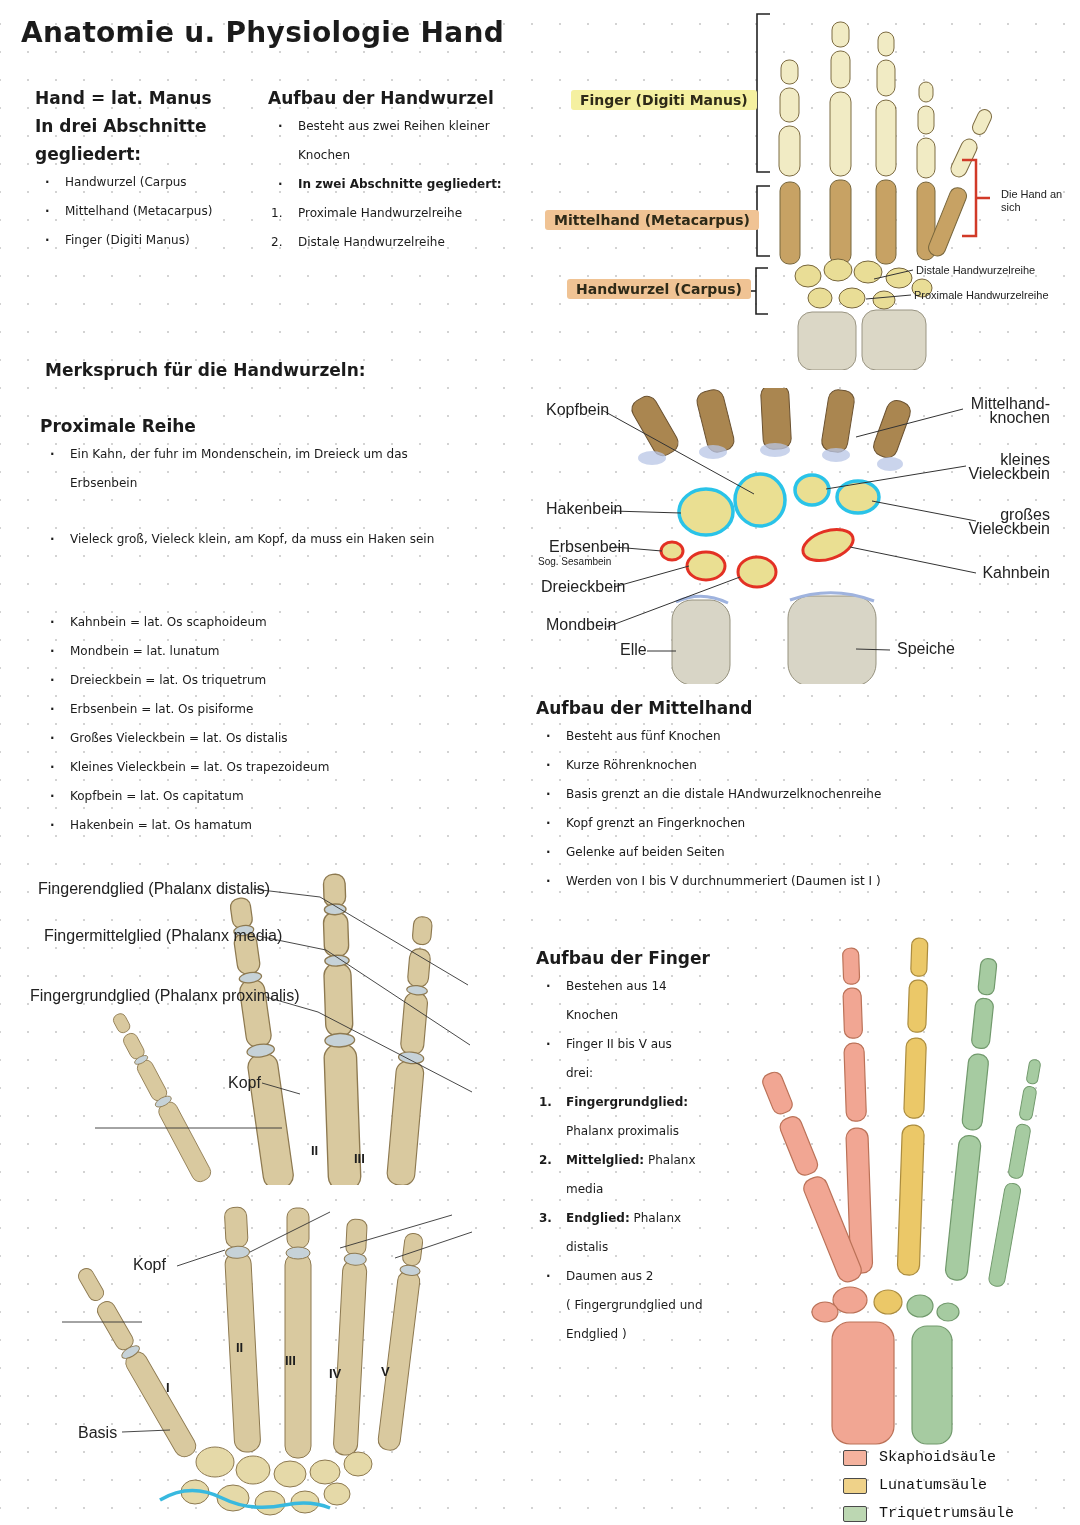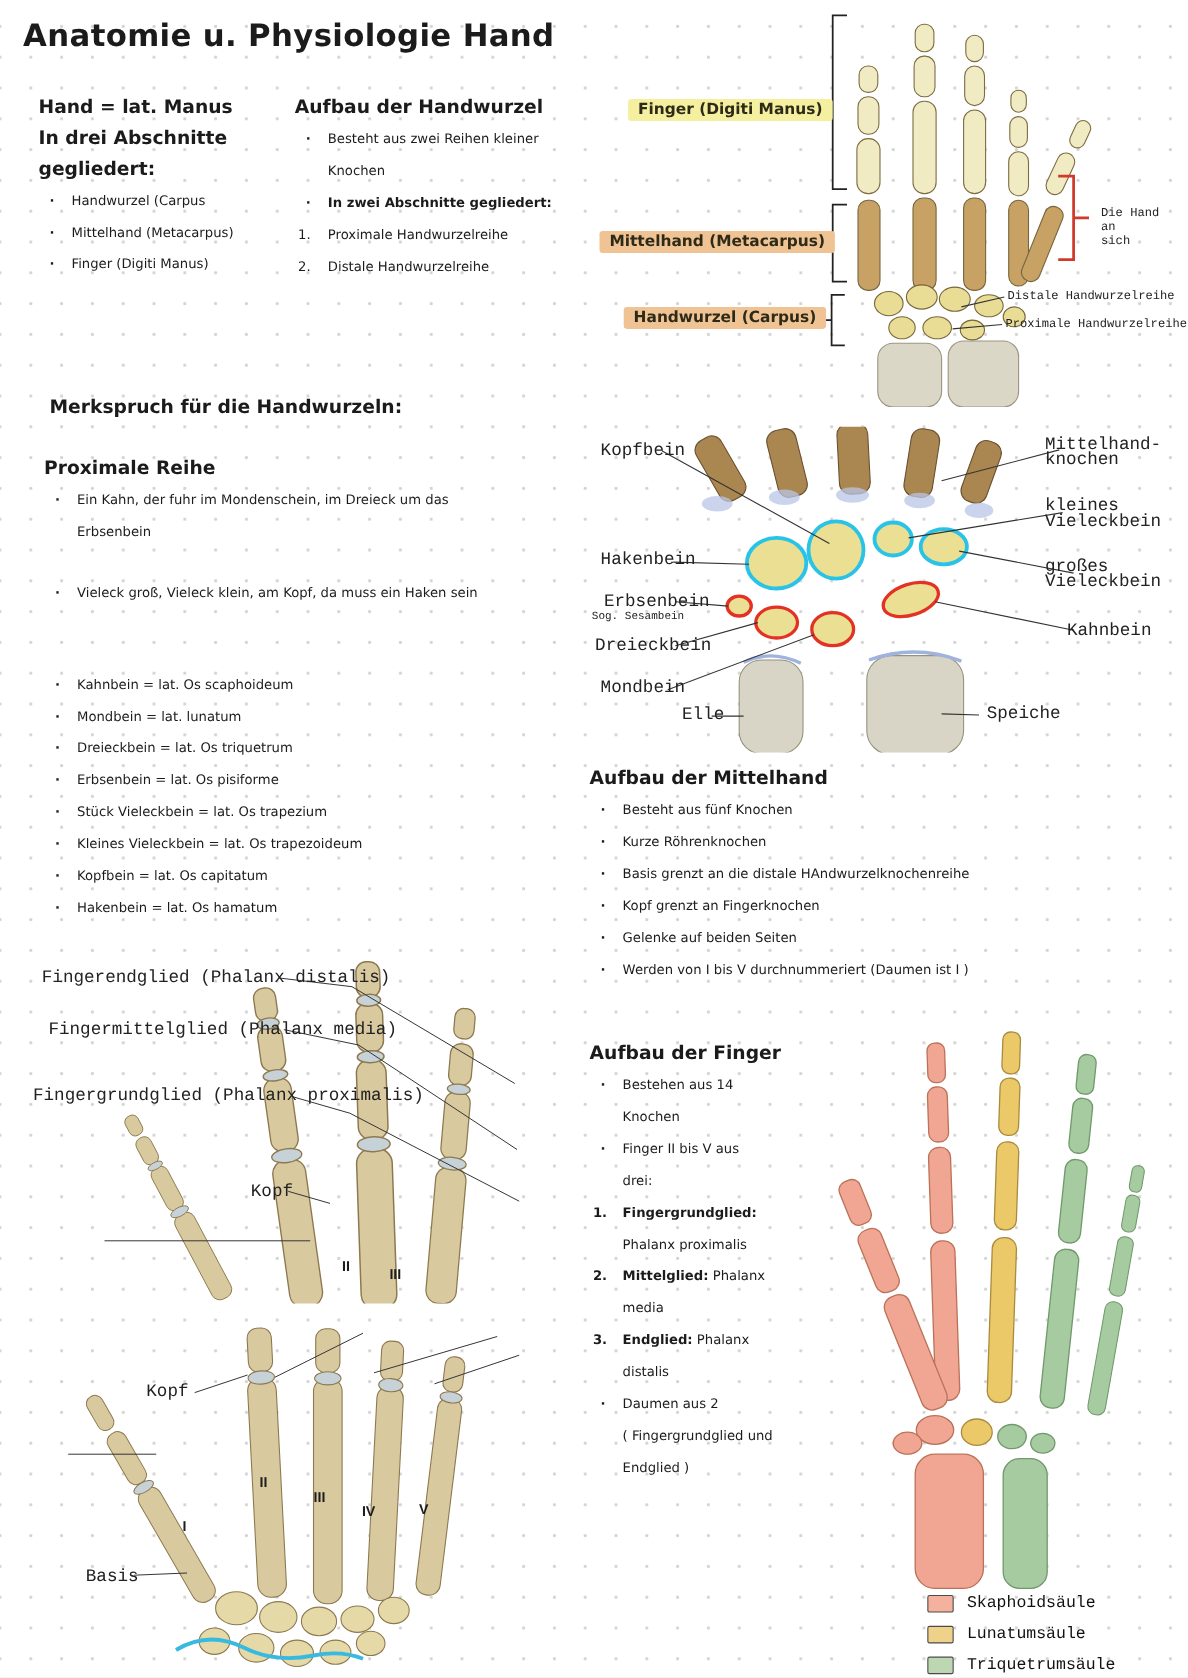--- a/index.html
+++ b/index.html
@@ -2,38 +2,38 @@
 <html><head>
 <meta charset="utf-8">
 <style>
   *{box-sizing:border-box;margin:0;padding:0}
   html,body{background:#ededed}
   .page{position:relative;width:1080px;height:1525px;margin:0 auto;overflow:hidden;
     background:radial-gradient(circle,#d3d3d3 1.2px,transparent 1.5px) 14px 10px / 28px 28px repeat,#ffffff;
     font-family:"DejaVu Sans",sans-serif;color:#1b1b1b}
   .abs{position:absolute}
   .hw{font-family:"DejaVu Sans",sans-serif;color:#1b1b1b}
-  .pr{font-family:Liberation Mono, monospace;color:#222}
+  .pr{font-family:Liberation Sans, sans-serif;color:#222}
   .b{font-weight:bold}
   .title{font-size:28px;font-weight:bold;letter-spacing:.3px}
   .t17{font-size:17px;line-height:28px}
   .t16{font-size:12px;line-height:29px}
   .lab12{font-size:16px;line-height:14px}
   .lab11{font-size:11px;line-height:13px}
   .lab10{font-size:10px;line-height:12px}
   .hl{display:inline-block;padding:2px 9px;font-size:14px;font-weight:bold;border-radius:3px;color:#2e2a18;white-space:nowrap}
   .hl-y{background:#f5f0a0}
   .hl-o{background:#f0c394}
   .brow{position:relative;padding-left:30px}
   .brow::before{content:"·";position:absolute;left:10px;top:0;font-weight:bold}
   .cont{padding-left:30px}
   .nrow{display:flex}
   .nrow .num{width:30px;flex:none;padding-left:3px}
   .fnum{font-weight:bold}
-  .rt{text-align:left}
+  .rt{text-align:right}
   .numfig{font-family:"Liberation Sans",sans-serif;font-weight:bold;font-size:13px;color:#1e1e1e}
   .legend-row{position:absolute;display:flex;align-items:center;gap:12px}
   .sw{width:24px;height:16px;border:1.5px solid #4a4a4a;border-radius:2px;flex:none}
   .sw1{background:#f4b29e}.sw2{background:#efd289}.sw3{background:#bcd7b2}
   .legend-label{font-family:Liberation Mono, monospace;font-size:15px;color:#111}
   svg{position:absolute;display:block}
 </style>
 </head>
 <body>
 
@@ -331,21 +331,21 @@
 
   <div class="abs hw" style="left:40px;top:525px;width:480px">
     <div class="brow t16">Vieleck groß, Vieleck klein, am Kopf, da muss ein Haken sein</div>
   </div>
 
   <div class="abs hw" style="left:40px;top:608px;width:460px">
     <div class="brow t16">Kahnbein = lat. Os scaphoideum</div>
     <div class="brow t16">Mondbein = lat. lunatum</div>
     <div class="brow t16">Dreieckbein = lat. Os triquetrum</div>
     <div class="brow t16">Erbsenbein = lat. Os pisiforme</div>
-    <div class="brow t16">Stück Vieleckbein = lat. Os trapezium</div>
+    <div class="brow t16">Großes Vieleckbein = lat. Os distalis</div>
     <div class="brow t16">Kleines Vieleckbein = lat. Os trapezoideum</div>
     <div class="brow t16">Kopfbein = lat. Os capitatum</div>
     <div class="brow t16">Hakenbein = lat. Os hamatum</div>
   </div>
 
   <div class="abs pr lab12" style="left:546px;top:403px">Kopfbein</div>
   <div class="abs pr lab12" style="left:546px;top:502px">Hakenbein</div>
   <div class="abs pr lab12" style="left:549px;top:540px">Erbsenbein</div>
   <div class="abs pr lab10" style="left:538px;top:556px">Sog. Sesambein</div>
   <div class="abs pr lab12" style="left:541px;top:580px">Dreieckbein</div>

